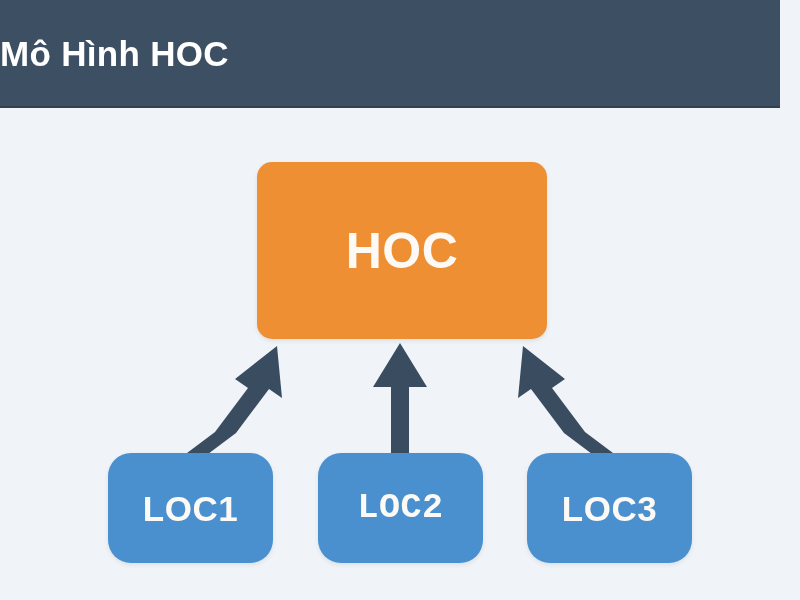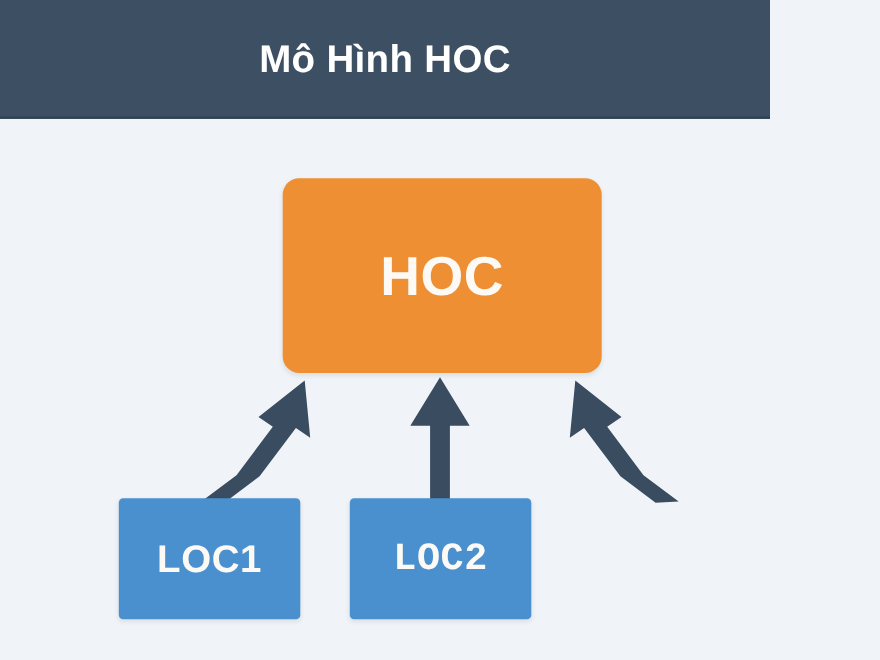--- a/index.html
+++ b/index.html
@@ -20,28 +20,28 @@
     width: 800px;
     height: 600px;
     background: #f0f4f8;
   }
 
   
   .header {
     position: absolute;
     left: 0;
     top: 0;
-    width: 700px;
+    width: 780px;
     height: 108px;
     background: #3d4f63;
     border-bottom: 2px solid #32414f;
     box-sizing: border-box;
     display: flex;
     align-items: center;
-    justify-content: center;
+    justify-content: flex-start;
   }
   .header-title {
     color: #ffffff;
     font-size: 35px;
     font-weight: bold;
     letter-spacing: 0.3px;
     line-height: 1;
     white-space: nowrap;
   }
 
@@ -92,21 +92,21 @@
   .node-root .node-label {
     font-size: 50px;
     letter-spacing: 0.5px;
   }
 
   .node-leaf {
     top: 331px;
     width: 165px;
     height: 110px;
     background: #4a90ce;
-    border-radius: 4px;
+    border-radius: 23px;
     box-shadow: 0 2px 4px rgba(40, 55, 70, 0.10);
   }
   .node-leaf .node-label {
     font-size: 35px;
     letter-spacing: 0.5px;
   }
 
   .node-leaf-1 { left: 108px; }
   .node-leaf-2 { left: 318px; font-family: Liberation Mono, monospace; }
   .node-leaf-3 { left: 527px; }
@@ -167,15 +167,18 @@
     </div>
 
     <div class="node node-leaf node-leaf-1">
       <span class="node-label">LOC1</span>
     </div>
 
     <div class="node node-leaf node-leaf-2">
       <span class="node-label">LOC2</span>
     </div>
 
+    <div class="node node-leaf node-leaf-3">
+      <span class="node-label">LOC3</span>
+    </div>
 
   </div>
 </div>
 
 </body></html>

